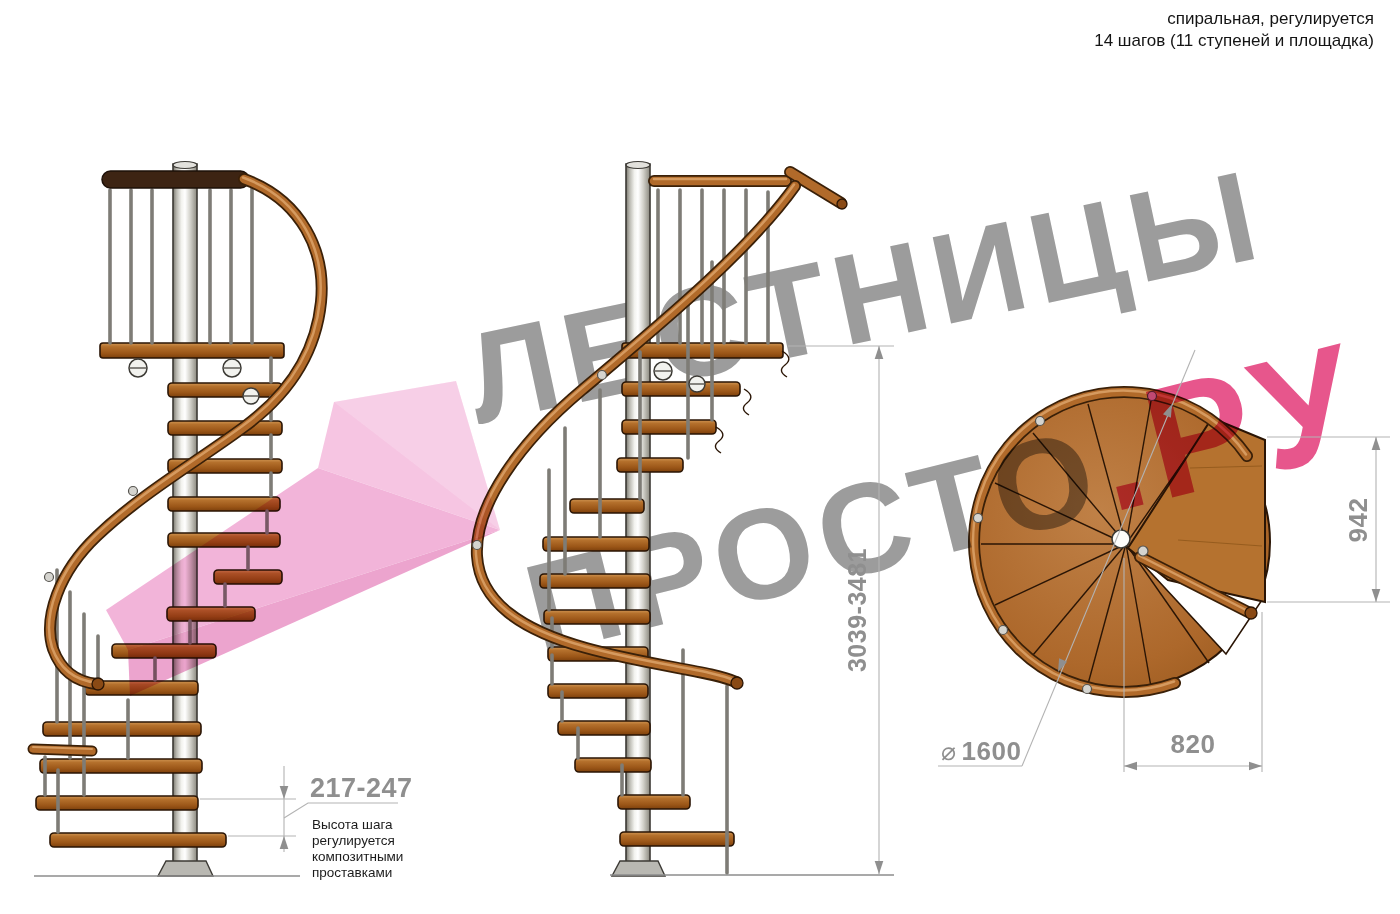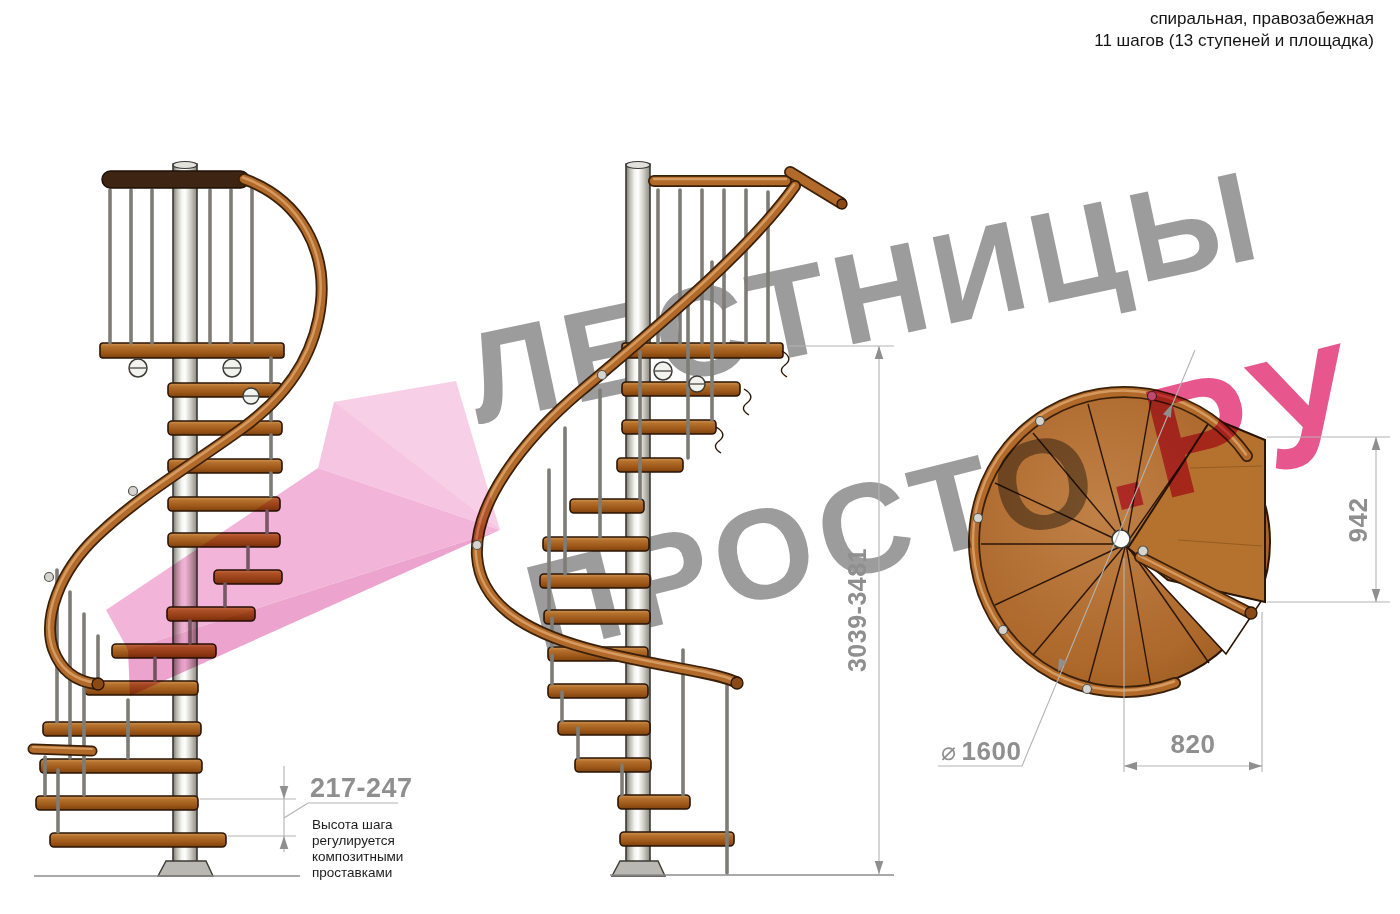--- a/index.html
+++ b/index.html
@@ -303,17 +303,17 @@
   <g>
     <line class="dline" x1="938" y1="766" x2="1022" y2="766"></line>
     <line class="dline" x1="1022" y1="766" x2="1195" y2="350"></line>
     <use href="#arr" class="darr" transform="translate(1058,672) rotate(203)"></use>
     <use href="#arr" class="darr" transform="translate(1172,404) rotate(23)"></use>
     <text class="dnum" x="941" y="760" font-size="26"><tspan font-weight="400" font-size="25">⌀</tspan><tspan dx="5">1600</tspan></text>
   </g>
 </svg>
 
 <div class="header">
-  <div>спиральная, правозабежная</div>
-  <div>11 шагов (13 ступеней и площадка)</div>
+  <div>спиральная, регулируется</div>
+  <div>14 шагов (11 ступеней и площадка)</div>
 </div>
 
 </div>
 
 </body></html>

